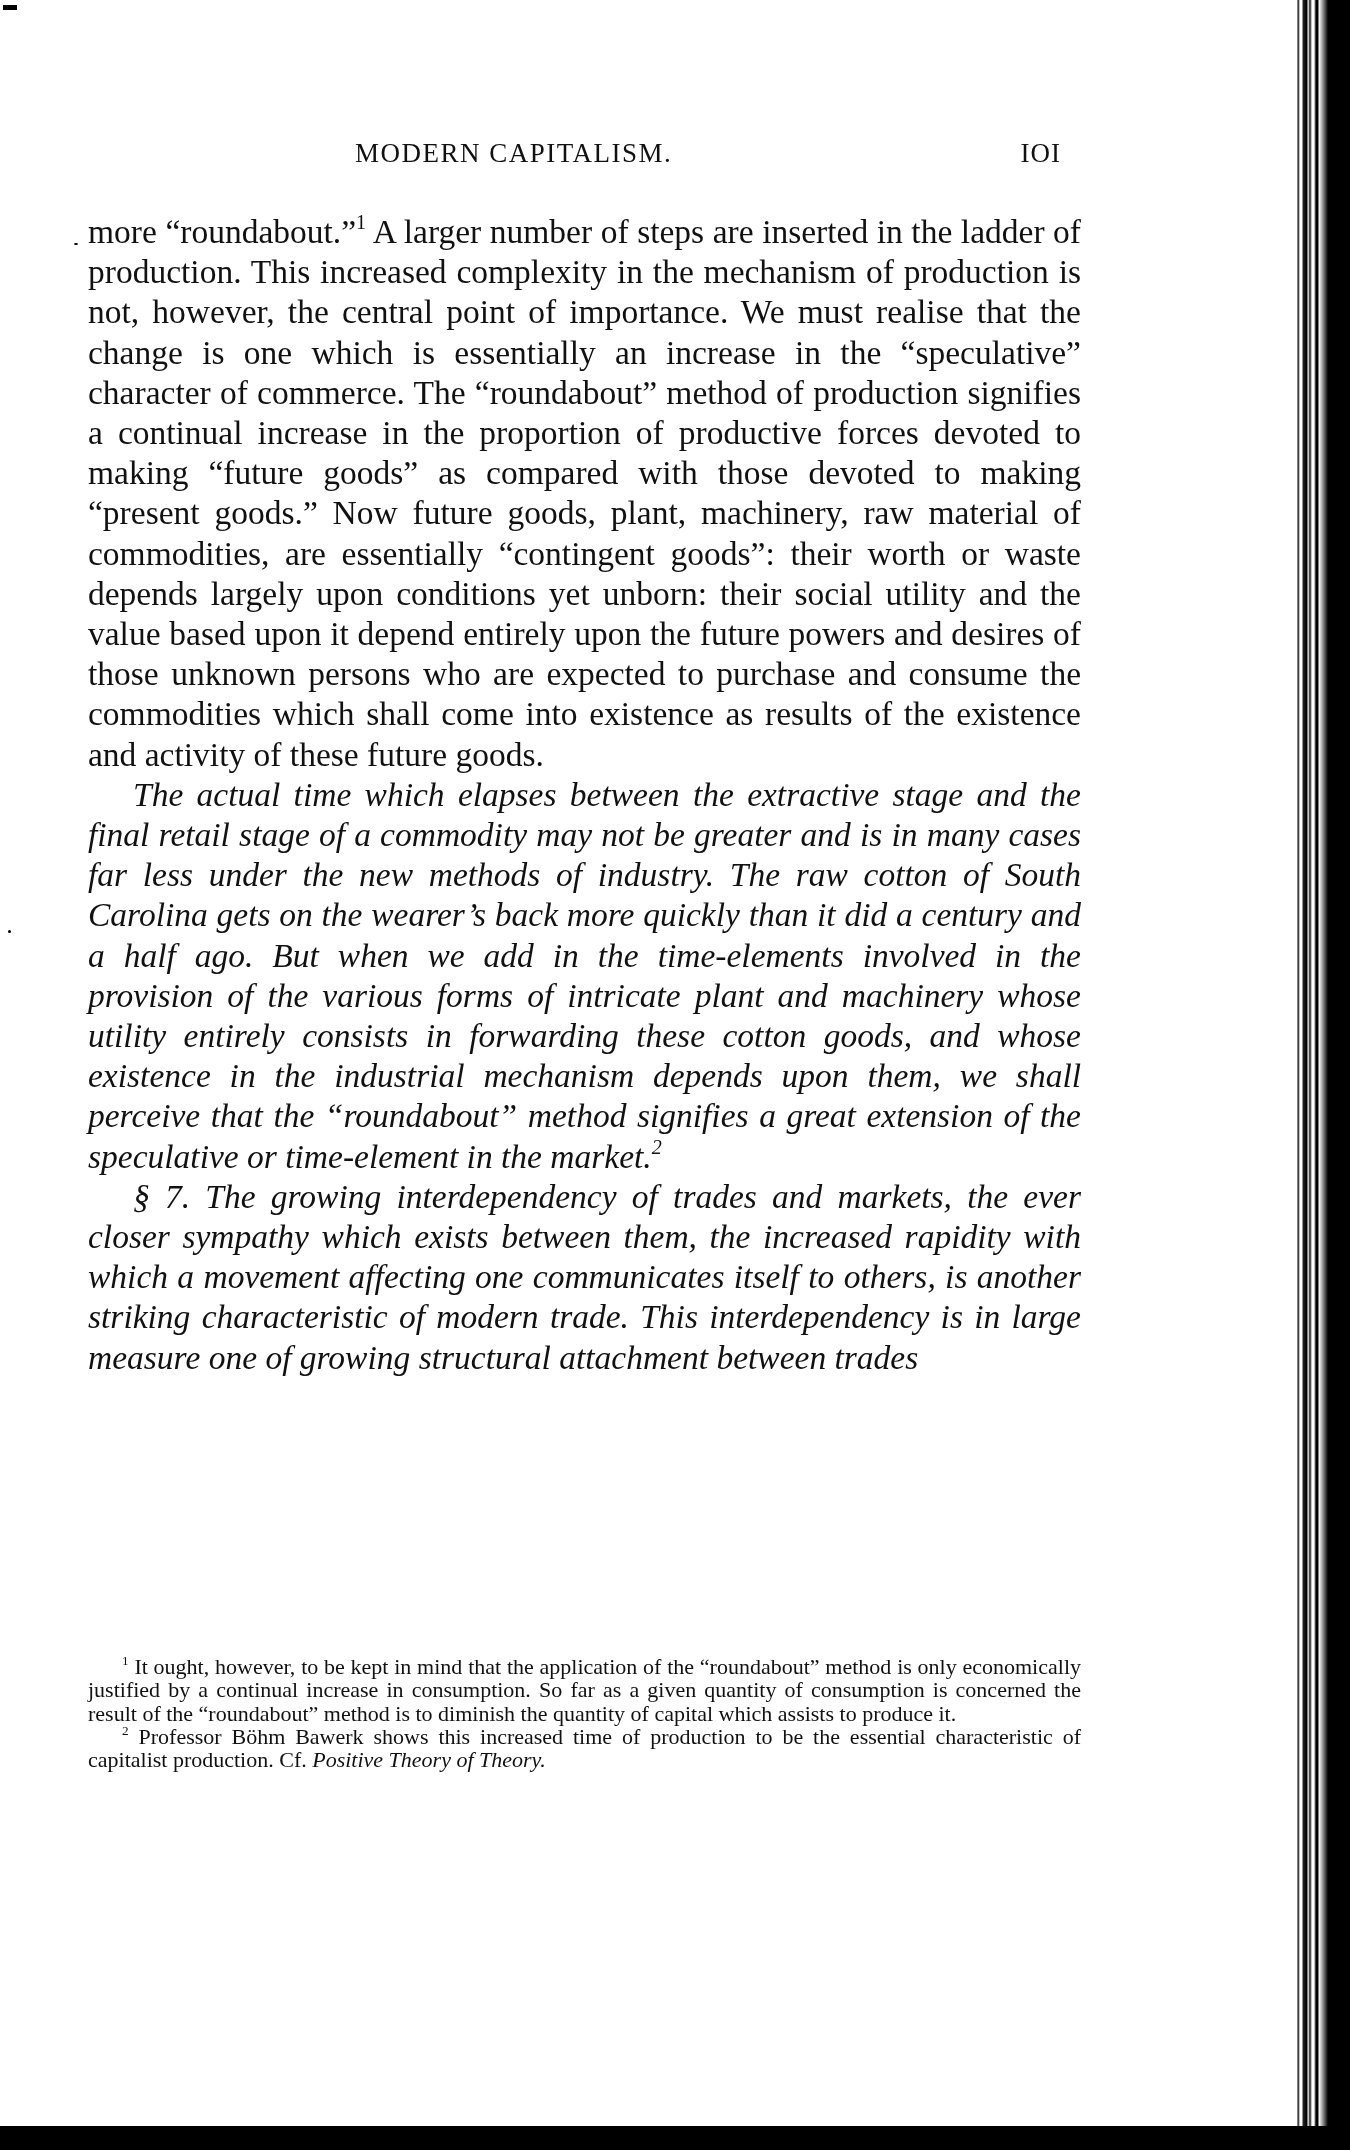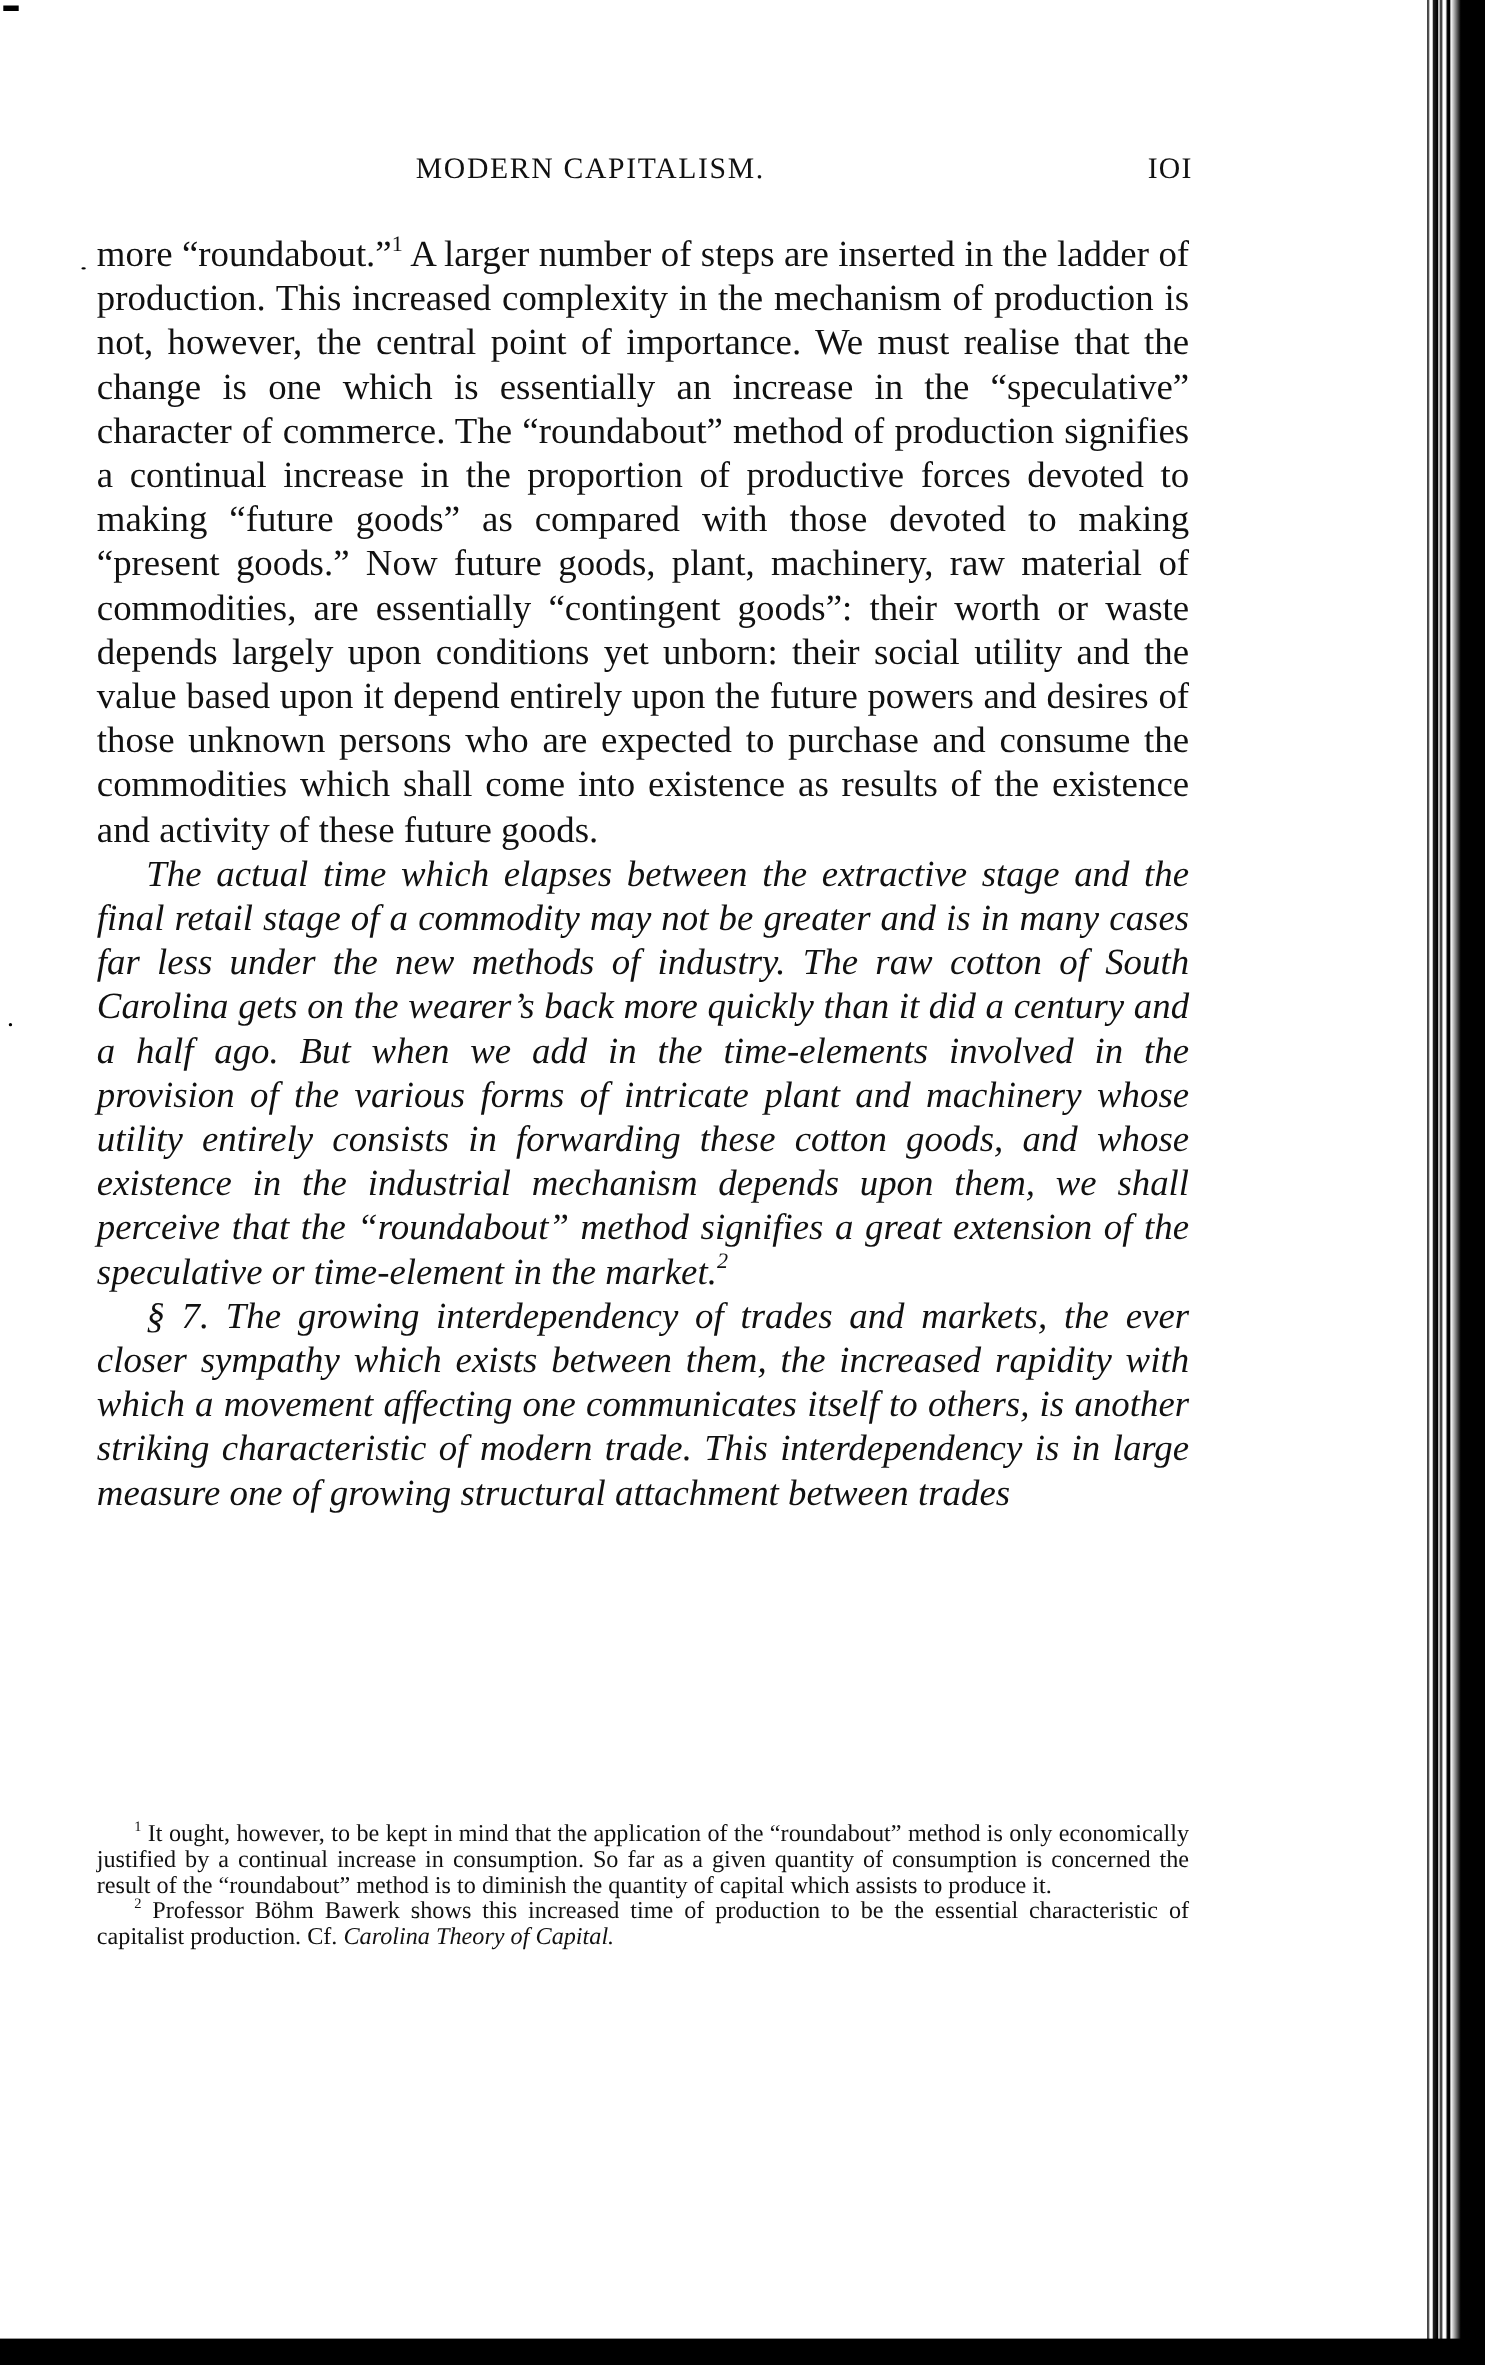--- a/index.html
+++ b/index.html
@@ -2,21 +2,21 @@
 <html><head>
 <meta charset="utf-8">
 <style>
   html, body { margin: 0; padding: 0; }
   body {
     width: 1350px; height: 2150px; background: #ffffff; position: relative; overflow: hidden;
     font-family: "Liberation Serif", "DejaVu Serif", serif; color: #111;
   }
   .page { position: absolute; left: 0; top: 0; width: 1350px; height: 2150px; }
   .running-head {
-    position: absolute; top: 138px; left: 96px; width: 993px; height: 34px;
+    position: absolute; top: 138px; left: 73px; width: 993px; height: 34px;
   }
   .running-title {
     position: absolute; left: 282px; top: 0; font-size: 27px; letter-spacing: 1.5px;
     font-variant: small-caps; text-transform: uppercase;
   }
   .page-number {
     position: absolute; right: 5px; top: 0; font-size: 27px; letter-spacing: 1px; text-align: center;
   }
   .body-text {
     position: absolute; left: 88px; top: 212px; width: 993px;
@@ -54,21 +54,21 @@
   </div>
 
   <div class="body-text">
     <p><span>more “roundabout.”</span><sup>1</sup><span>  A larger number of steps are inserted in the ladder of production.  This increased complexity in the mechanism of production is not, however, the central point of importance.  We must realise that the change is one which is essentially an increase in the “speculative” character of commerce.  The “roundabout” method of production signifies a continual increase in the proportion of productive forces devoted to making “future goods” as compared with those devoted to making “present goods.” Now future goods, plant, machinery, raw material of commodities, are essentially “contingent goods”: their worth or waste depends largely upon conditions yet unborn: their social utility and the value based upon it depend entirely upon the future powers and desires of those unknown persons who are expected to purchase and consume the commodities which shall come into existence as results of the existence and activity of these future goods.</span></p>
     <p class="indent"><span>The actual time which elapses between the extractive stage and the final retail stage of a commodity may not be greater and is in many cases far less under the new methods of industry.  The raw cotton of South Carolina gets on the wearer’s back more quickly than it did a century and a half ago.  But when we add in the time-elements involved in the provision of the various forms of intricate plant and machinery whose utility entirely consists in forwarding these cotton goods, and whose existence in the industrial mechanism depends upon them, we shall perceive that the “roundabout” method signifies a great extension of the speculative or time-element in the market.</span><sup>2</sup></p>
     <p class="indent"><span>§ 7.  The growing interdependency of trades and markets, the ever closer sympathy which exists between them, the increased rapidity with which a movement affecting one communicates itself to others, is another striking characteristic of modern trade.  This interdependency is in large measure one of growing structural attachment between trades</span></p>
   </div>
 
   <div class="footnotes">
     <p><sup>1</sup><span> It ought, however, to be kept in mind that the application of the “roundabout” method is only economically justified by a continual increase in consumption.  So far as a given quantity of consumption is concerned the result of the “roundabout” method is to diminish the quantity of capital which assists to produce it.</span></p>
-    <p><sup>2</sup><span> Professor Böhm Bawerk shows this increased time of production to be the essential characteristic of capitalist production.  Cf. </span><em>Carolina Theory of Capital.</em></p>
+    <p><sup>2</sup><span> Professor Böhm Bawerk shows this increased time of production to be the essential characteristic of capitalist production.  Cf. </span><em>Positive Theory of Theory.</em></p>
   </div>
 
   <div class="speck" style="left:8px; top:930px;"></div>
   <div class="speck" style="left:74px; top:243px; width:4px; height:2px;"></div>
   <div class="speck" style="left:3px; top:5px; width:14px; height:5px; border-radius:0;"></div>
 
   <div class="binding-edge"></div>
   <div class="bottom-edge"></div>
 </div>
 

